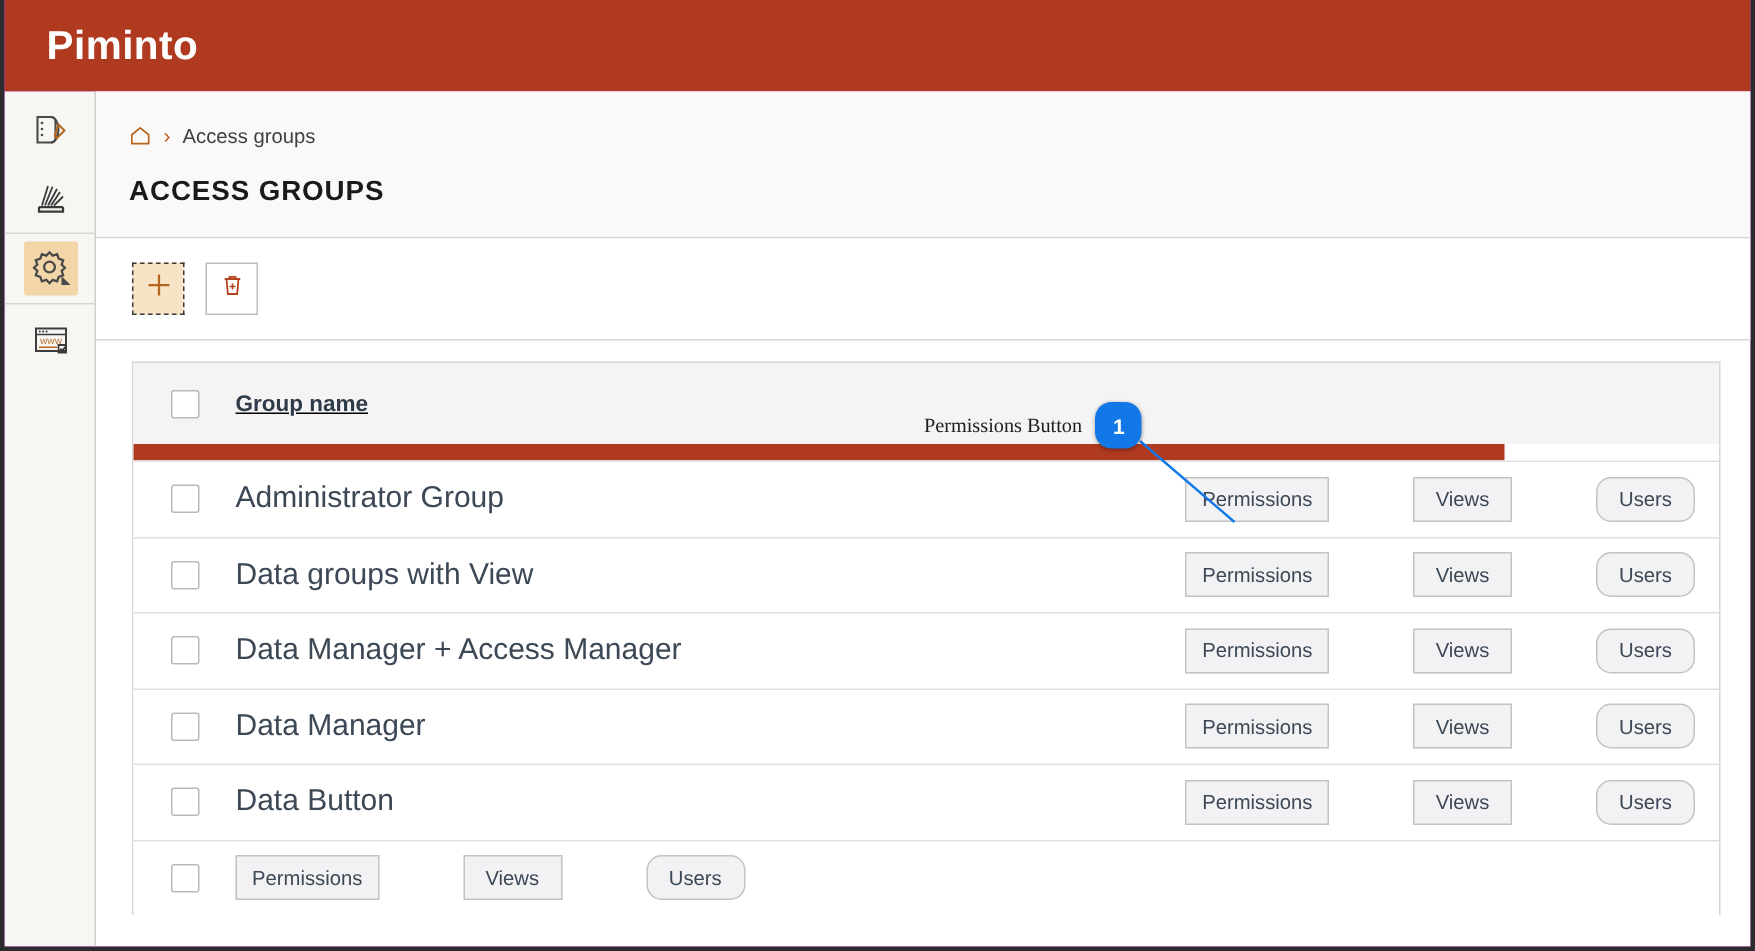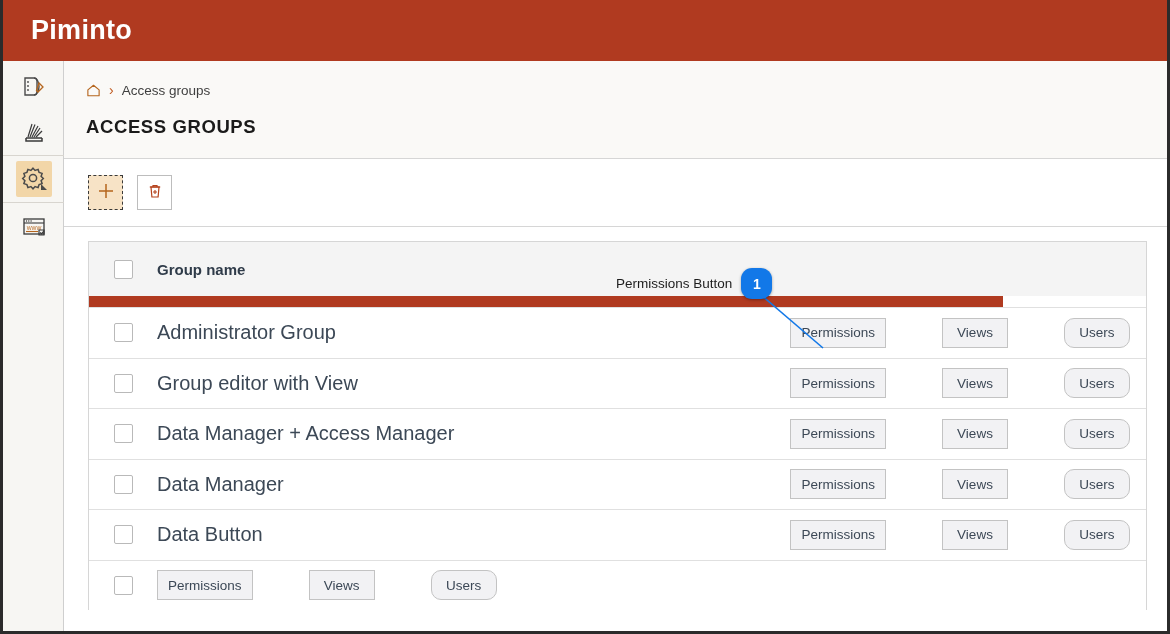--- a/index.html
+++ b/index.html
@@ -145,20 +145,21 @@
     background: #ffffff;
     box-sizing: border-box;
   }
   .thead {
     position: relative;
     height: 54px;
     background: #f4f4f4;
     display: flex;
     align-items: center;
     box-sizing: border-box;
+    text-decoration: underline;
   }
   .redbar {
     position: relative;
     height: 11px;
     background: #ffffff;
   }
   .redbar > span {
     position: absolute;
     left: 0; top: 0;
     width: 86.5%;
@@ -234,21 +235,21 @@
     top: 268px;
     display: flex;
     align-items: center;
     gap: 9px;
     z-index: 40;
   }
   .annot-label {
     font-size: 13.5px;
     color: #1d1d1d;
     white-space: nowrap;
-    font-family: Liberation Sans, sans-serif;
+    font-family: Liberation Serif, serif;
   }
   .annot-badge {
     width: 31px;
     height: 31px;
     border-radius: 11px;
     background: #1278e8;
     color: #ffffff;
     font-size: 14px;
     font-weight: bold;
     display: flex;
@@ -389,21 +390,21 @@
           <span class="pill">Permissions</span>
           <span class="pill views">Views</span>
           <span class="pill users">Users</span>
         </div>
       </div>
 
       <div class="trow">
         <div class="cb-cell">
           <span class="cbox"></span>
         </div>
-        <div class="name-cell">Group editor with View</div>
+        <div class="name-cell">Data groups with View</div>
         <div class="act-cell">
           <span class="pill">Permissions</span>
           <span class="pill views">Views</span>
           <span class="pill users">Users</span>
         </div>
       </div>
 
       <div class="trow">
         <div class="cb-cell">
           <span class="cbox"></span>

